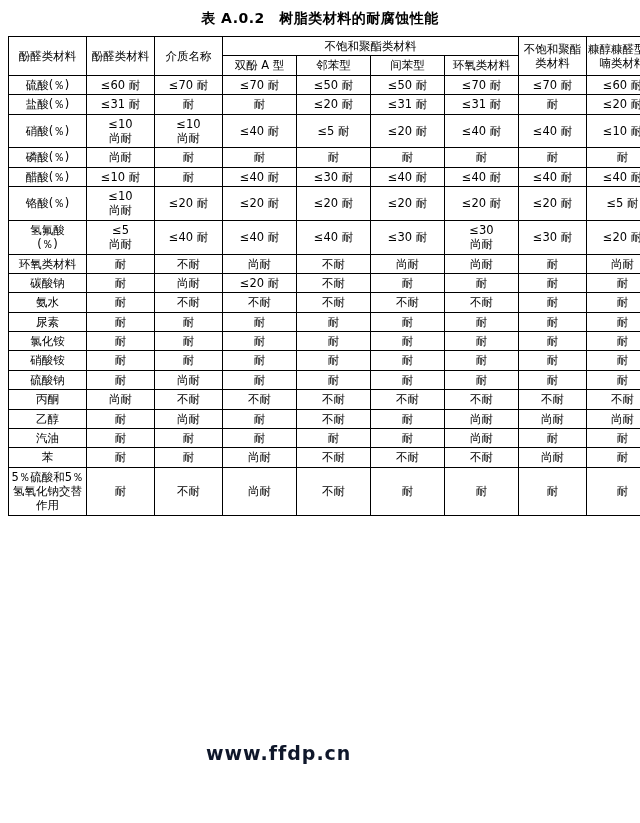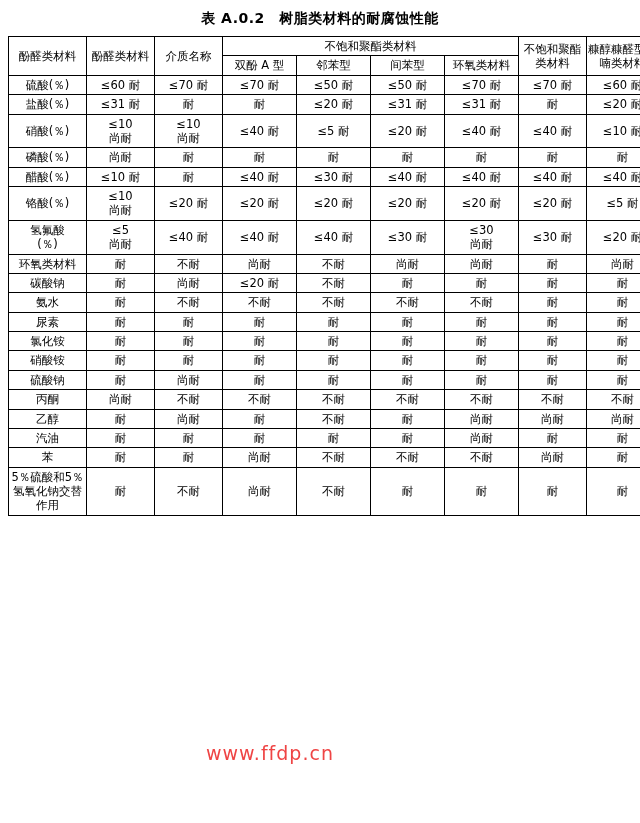--- a/index.html
+++ b/index.html
@@ -55,22 +55,22 @@
   .cell {
     font-size: 11.5px;
     white-space: nowrap;
   }
   .watermark {
     position: absolute;
     left: 206px;
     top: 742px;
     font-family: "DejaVu Sans", "Liberation Sans", sans-serif;
     font-size: 19px;
-    font-weight: normal;
-    color: #ef4444;
+    font-weight: bold;
+    color: #0f172a;
     letter-spacing: 1px;
     pointer-events: none;
     z-index: 5;
   }
   col.c0 { width: 78px; }
   col.c1 { width: 68px; }
   col.c2 { width: 68px; }
   col.c3 { width: 74px; }
   col.c4 { width: 74px; }
   col.c5 { width: 74px; }

